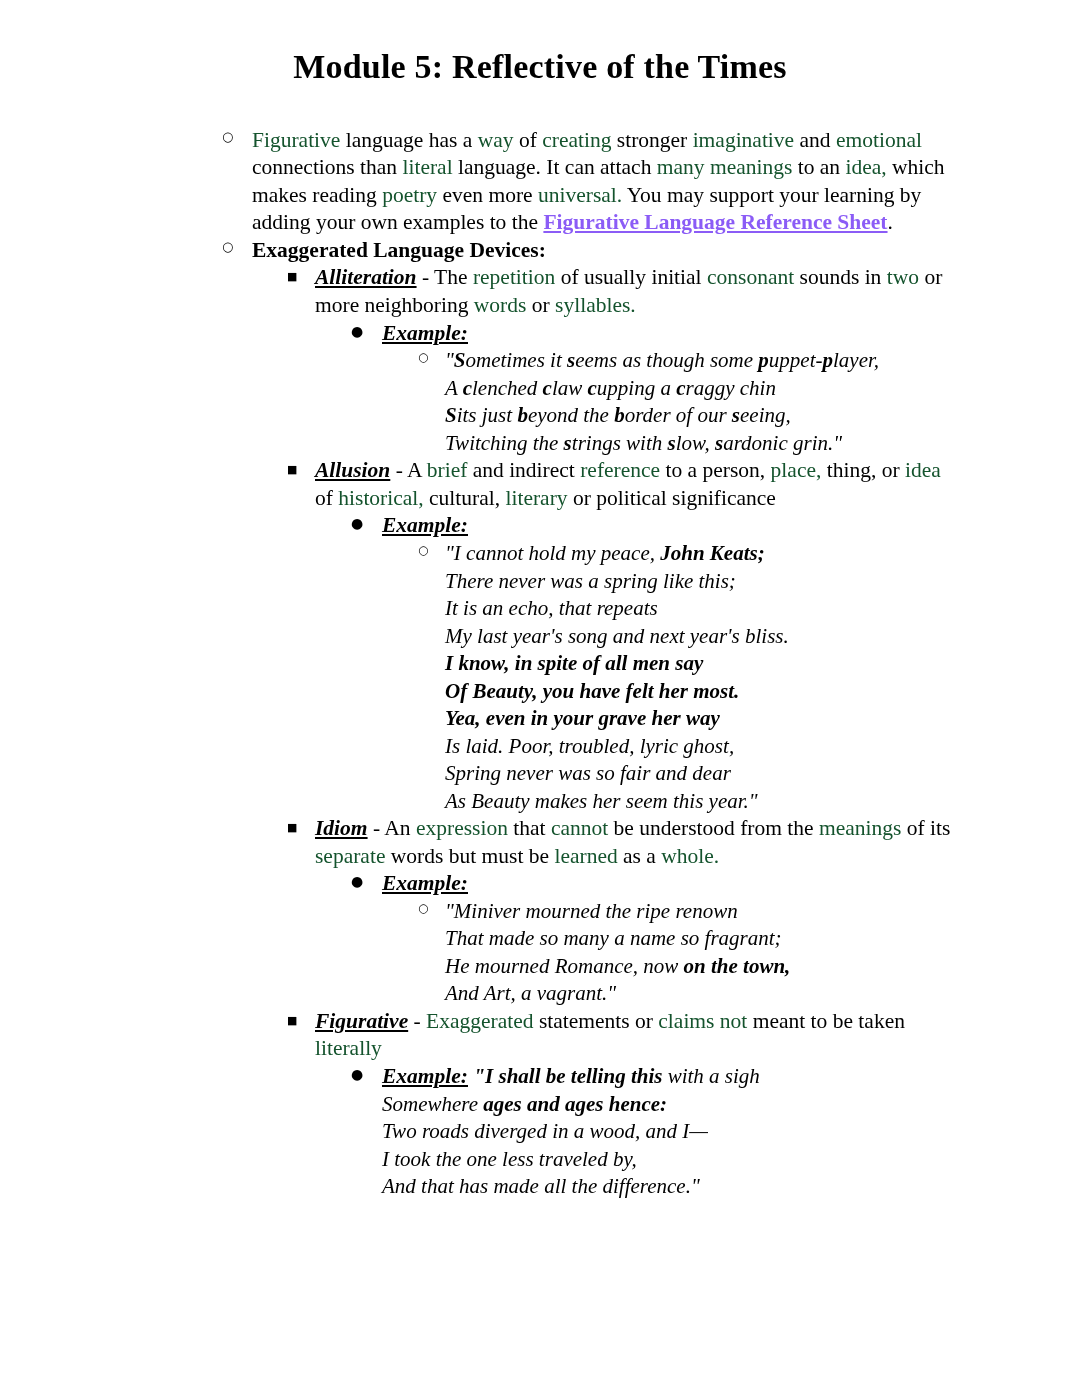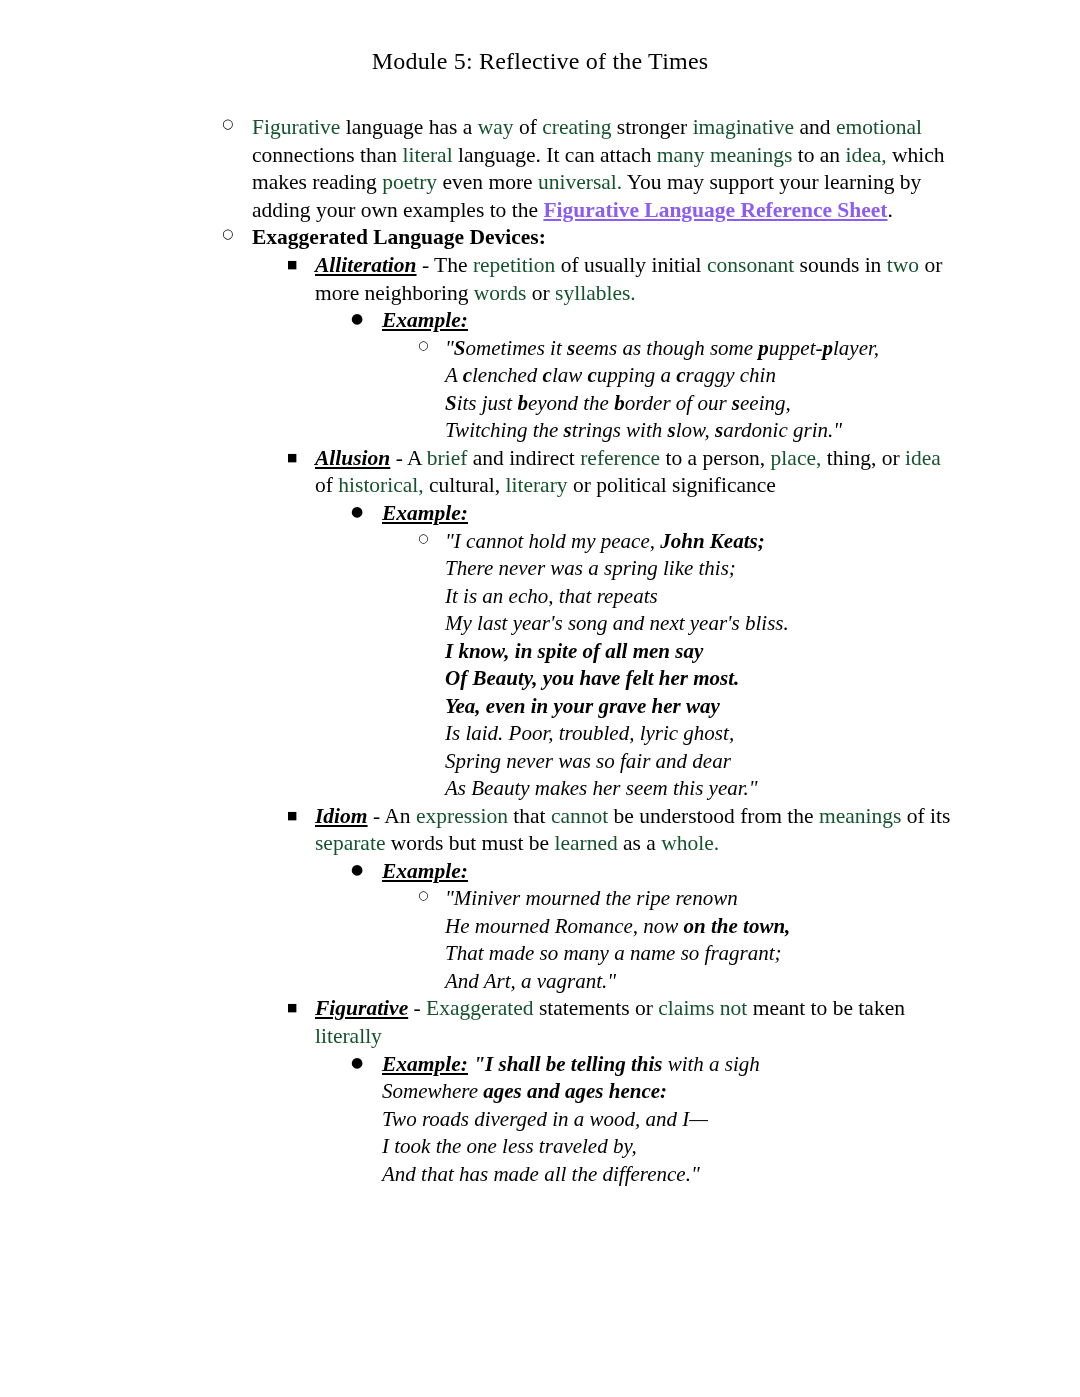--- a/index.html
+++ b/index.html
@@ -18,22 +18,22 @@
   .page {
     position: relative;
     width: 1080px;
     min-height: 1397px;
     box-sizing: border-box;
     padding: 0;
     background: #ffffff;
   }
   .doc-title {
     text-align: center;
-    font-size: 24px;
-    font-weight: normal;
+    font-size: 34px;
+    font-weight: bold;
     letter-spacing: 0.2px;
     padding-top: 46px;
     padding-bottom: 0;
     margin: 0;
     line-height: 1.25;
   }
   .body-area {
     padding-top: 38px;
   }
 
@@ -171,21 +171,21 @@
               <ul class="lvl l3">
                 <li class="item">
                   <div class="row">
                     <span class="marker">●</span>
                     <span class="content"><span class="b u">Example:</span></span>
                   </div>
                   <ul class="lvl l4">
                     <li class="item">
                       <div class="row">
                         <span class="marker">○</span>
-                        <span class="content"><span class="poem"><span class="pline"><span>"Miniver mourned the ripe renown</span></span><span class="pline"><span>He mourned Romance, now </span><span class="b">on the town,</span></span><span class="pline"><span>That made so many a name so fragrant;</span></span><span class="pline"><span>And Art, a vagrant."</span></span></span></span>
+                        <span class="content"><span class="poem"><span class="pline"><span>"Miniver mourned the ripe renown</span></span><span class="pline"><span>That made so many a name so fragrant;</span></span><span class="pline"><span>He mourned Romance, now </span><span class="b">on the town,</span></span><span class="pline"><span>And Art, a vagrant."</span></span></span></span>
                       </div>
                     </li>
                   </ul>
                 </li>
               </ul>
             </li>
             <li class="item">
               <div class="row">
                 <span class="marker">■</span>
                 <span class="content"><span class="b u">Figurative</span><span> - </span><span class="red">Exaggerated</span><span> statements or </span><span class="red">claims not</span><span> meant to be taken </span><span class="red">literally</span></span>

